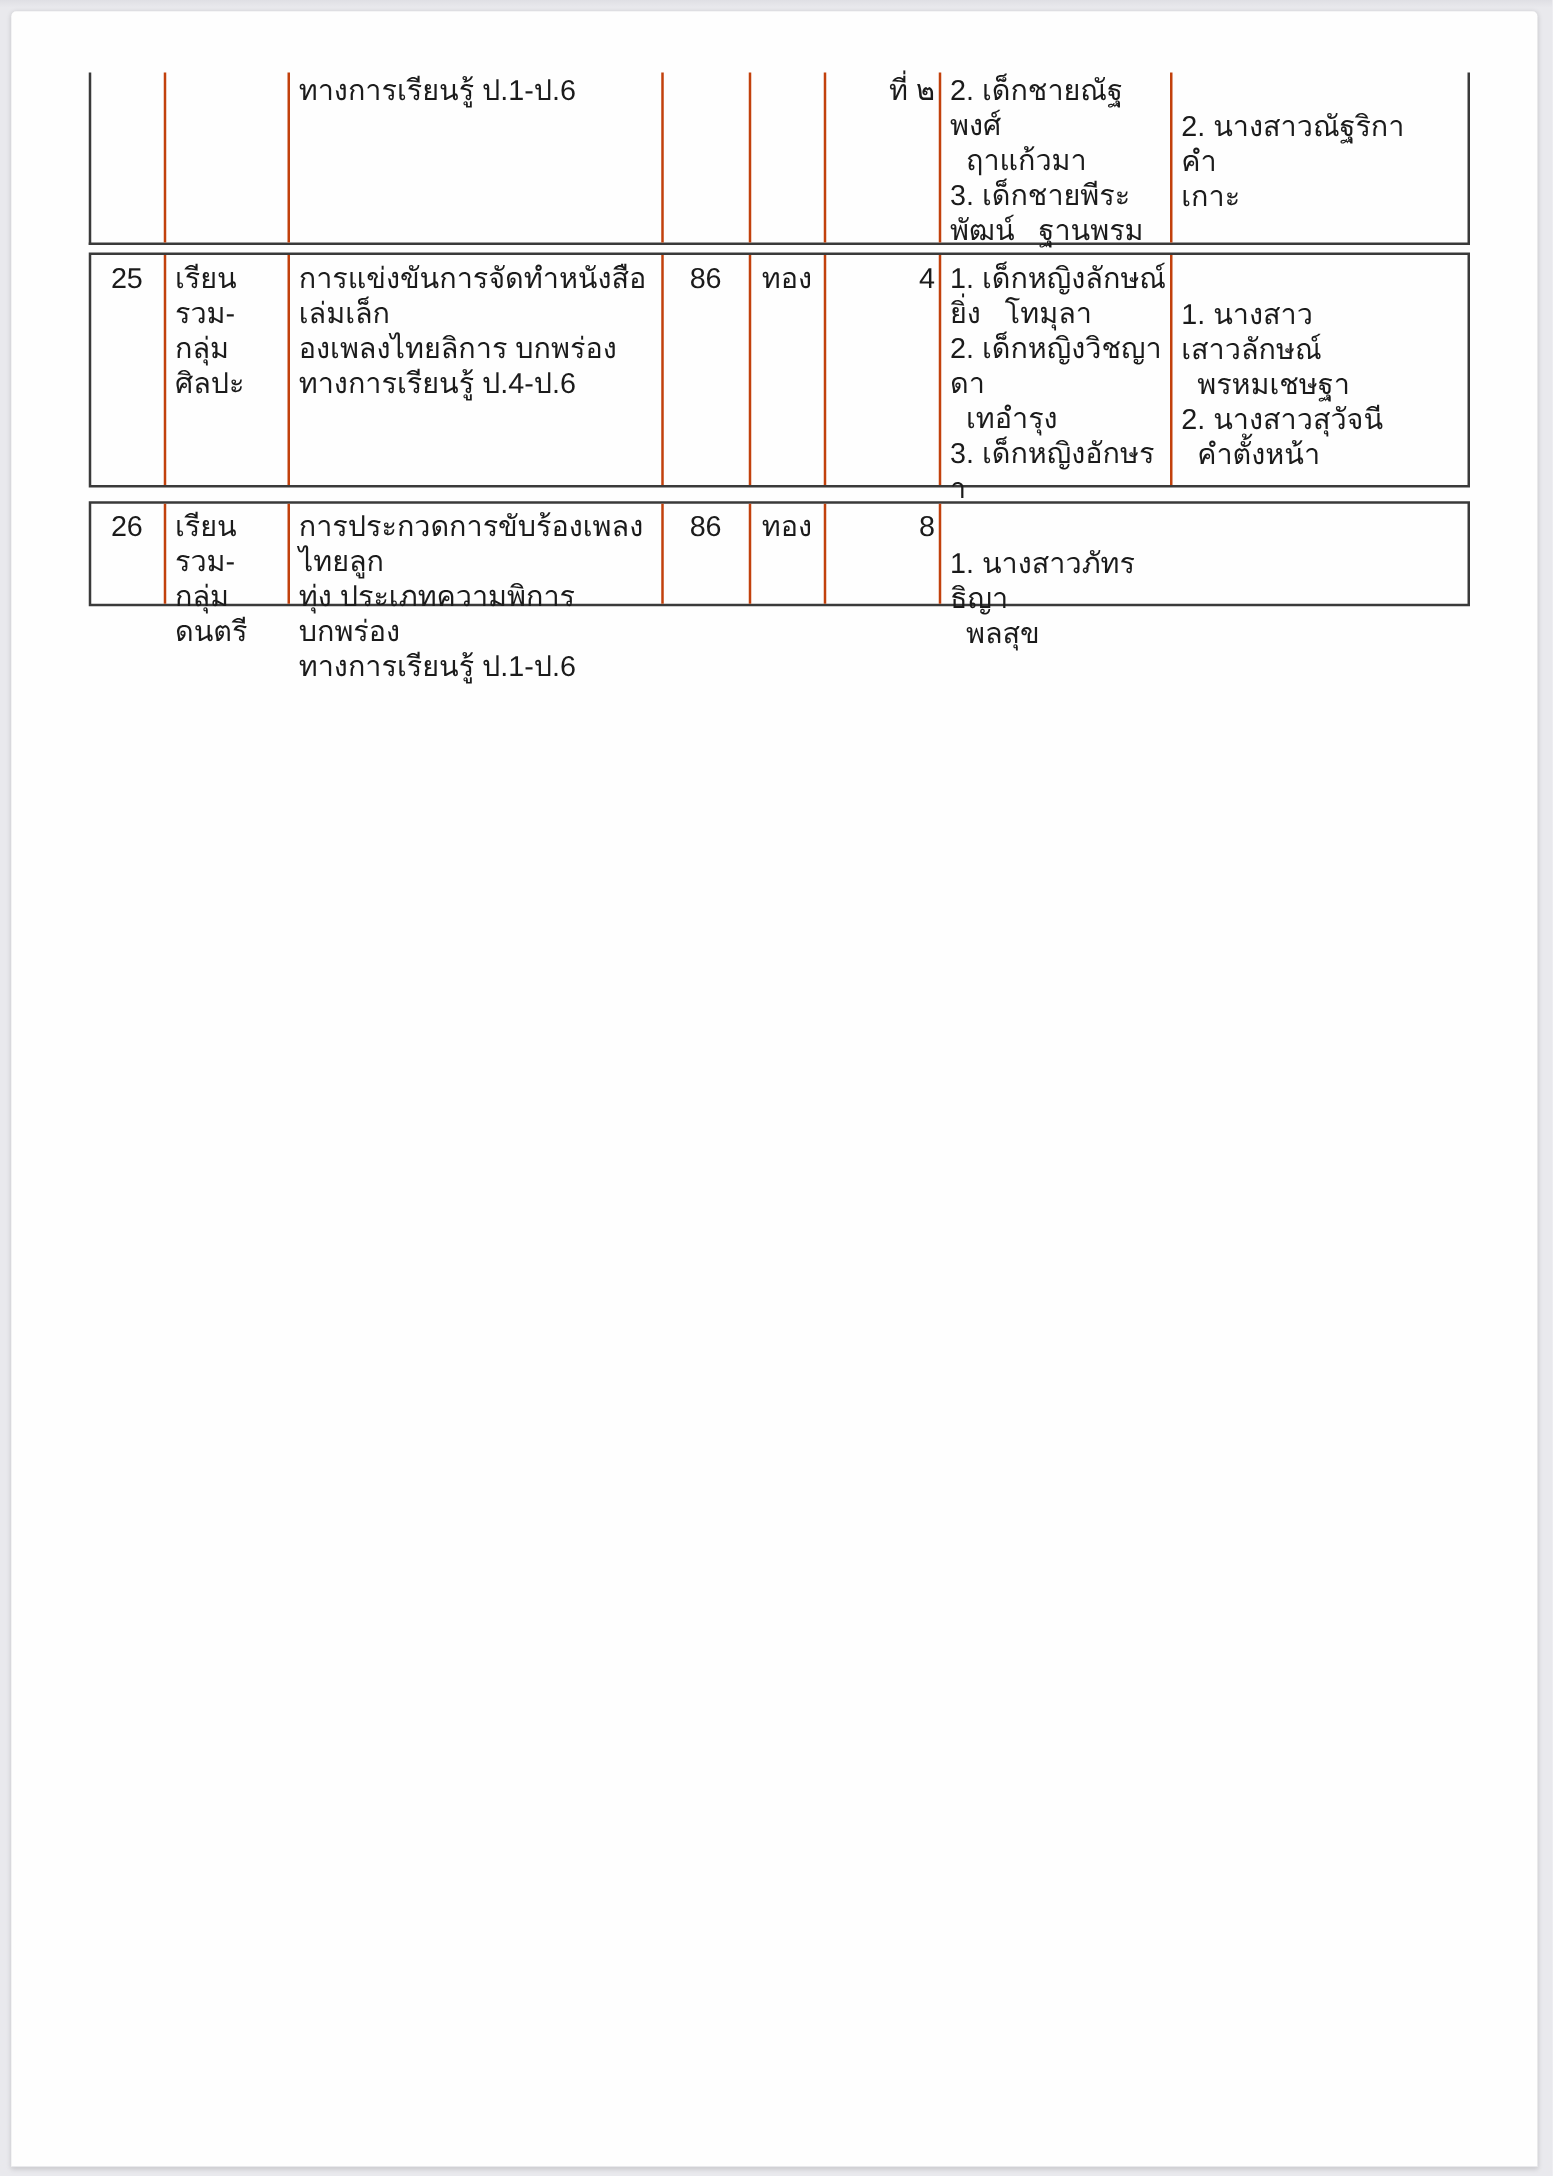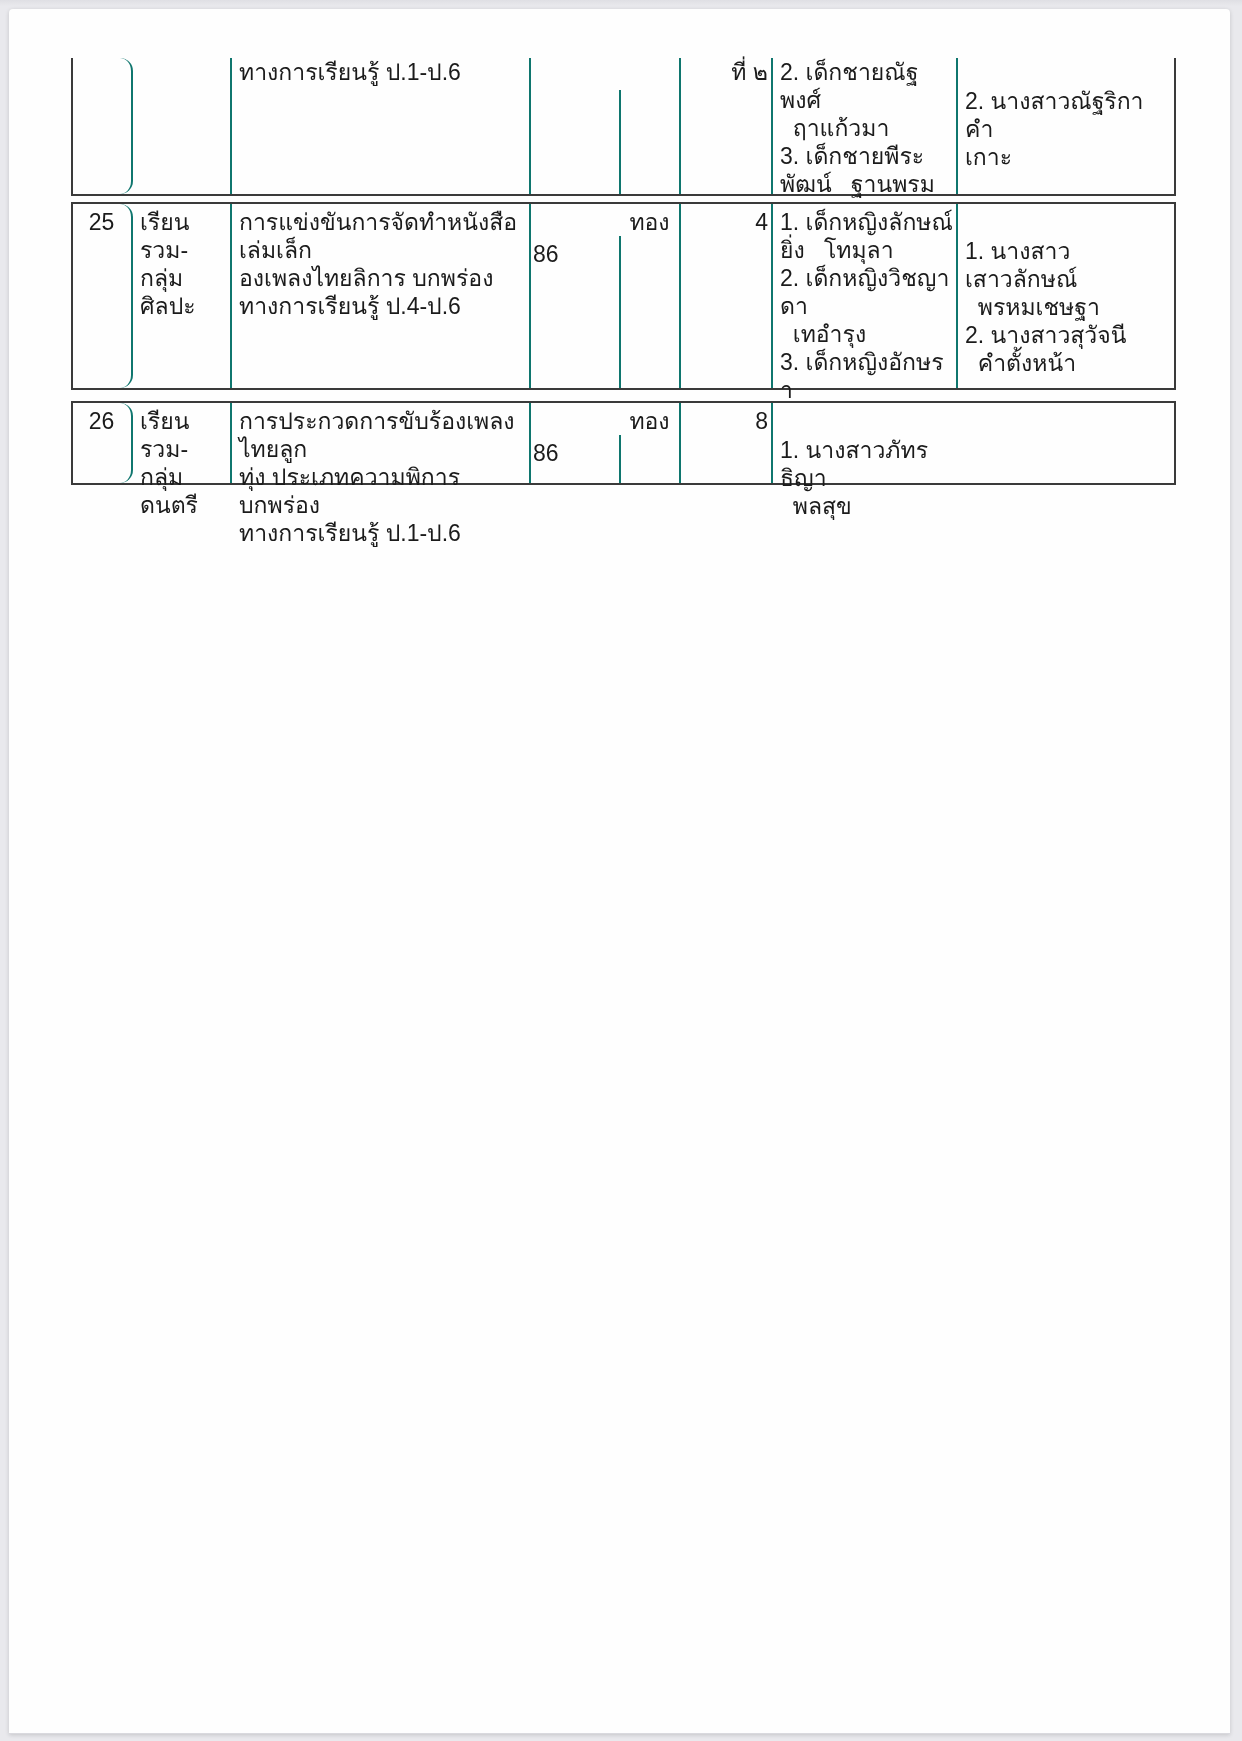--- a/index.html
+++ b/index.html
@@ -38,32 +38,32 @@
     background: #fefefe;
     color: #1b1b1b;
     font-size: 23px;
     line-height: 28px;
   }
   .row-block.no-top {
     border-top: none;
   }
   .cell {
     box-sizing: border-box;
-    border-right: 2px solid #0f766e;
+    border-right: 2px solid #c2410c;
     padding: 4px 3px 0 7px;
     white-space: pre-wrap;
     overflow: visible;
     flex-shrink: 0;
   }
   .cell:last-child { border-right: none; margin-top: 29px; }
   .no-top .cell { padding-top: 0; }
-  .c-no       { width: 60px;  text-align: center; padding-left: 2px; border-radius: 13px; }
+  .c-no       { width: 60px;  text-align: center; padding-left: 2px; }
   .c-group    { width: 99px; }
   .c-activity { width: 299px; }
-  .c-score    { width: 90px;  padding-left: 2px; margin-top: 32px; }
+  .c-score    { width: 70px;  text-align: center; padding-left: 2px; }
   .c-medal    { width: 60px;  text-align: center; padding-left: 2px; }
   .c-rank     { width: 92px;  text-align: right; padding-left: 12px; }
   .c-students { width: 185px; }
   .c-teachers { width: 202px; }
   .blockA  { top: 49px;  height: 138px; }
   .block25 { top: 193px; height: 188px; }
   .block26 { top: 392px; height: 84px;  }
 </style>
 </head>
 <body>

